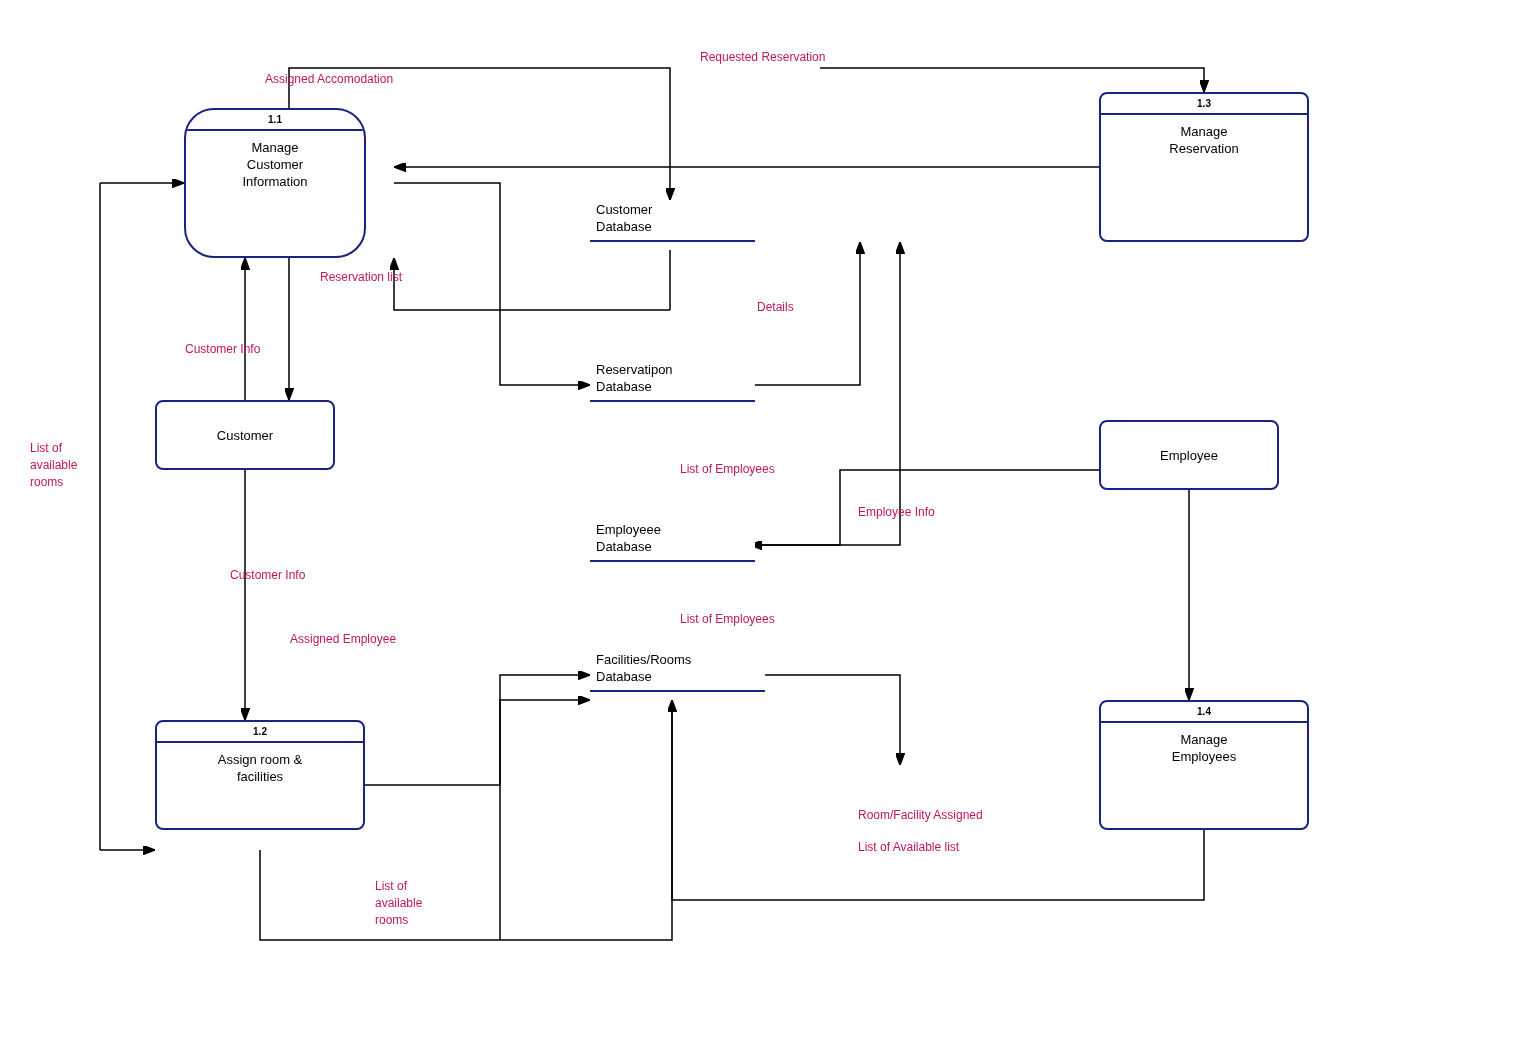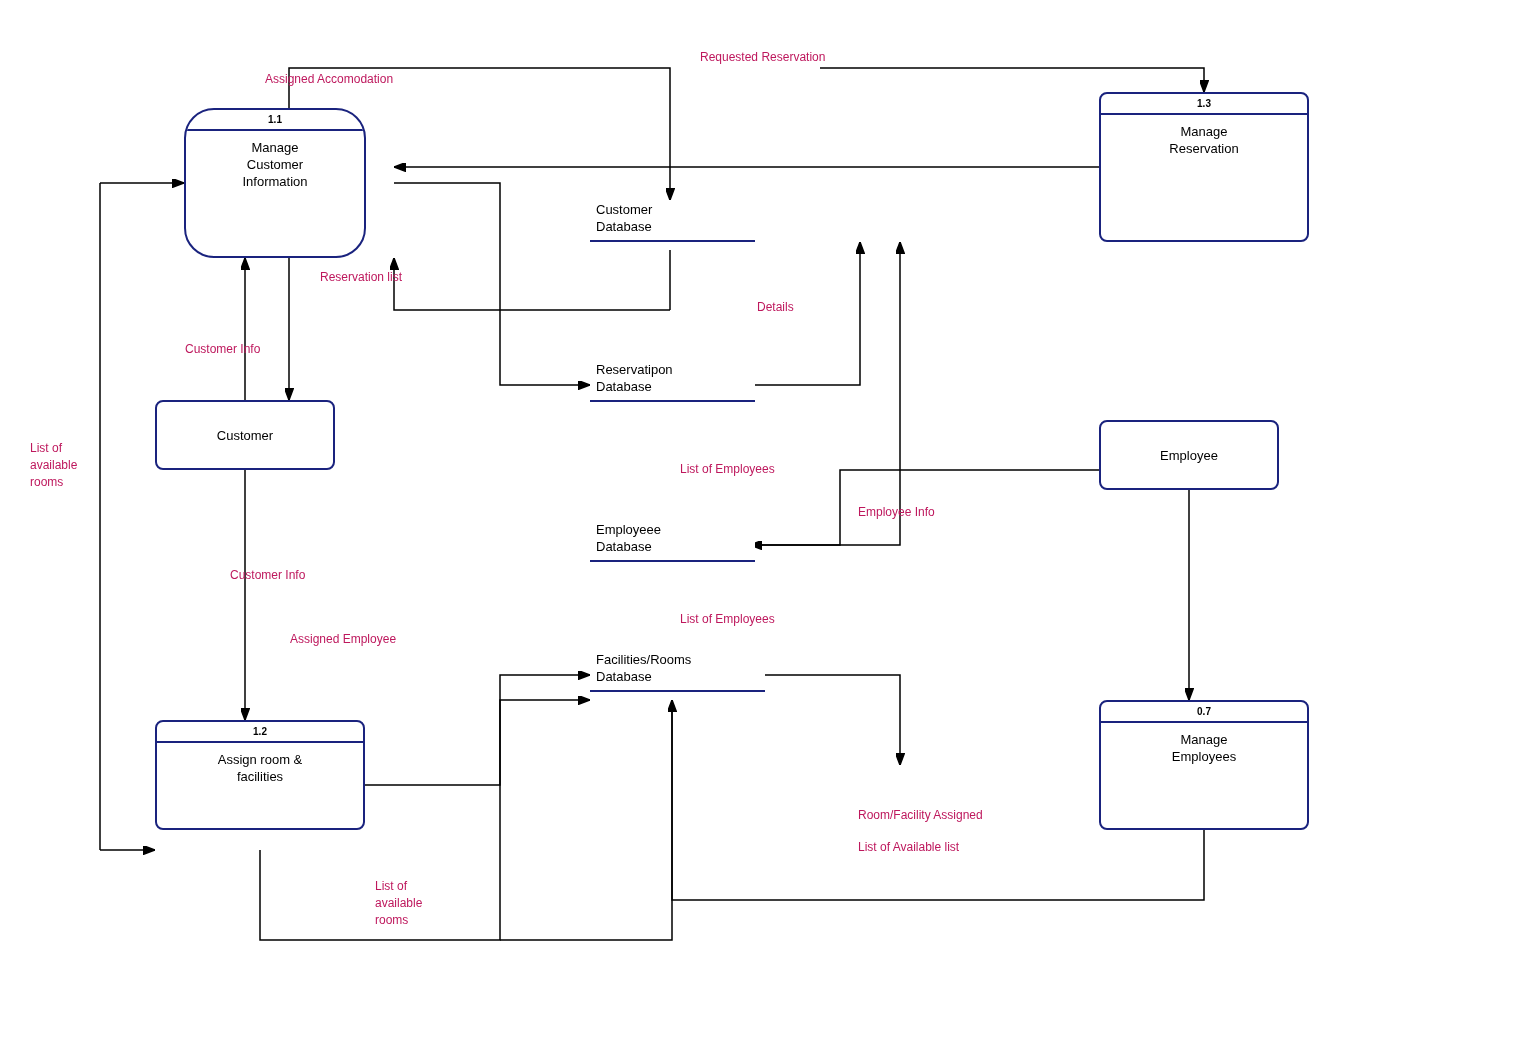--- a/index.html
+++ b/index.html
@@ -143,21 +143,21 @@
     <div class="box-number">1.2</div>
     <div class="box-label">Assign room &amp;<br>facilities</div>
   </div>
 
   <div class="process-box" style="left:1099px; top:92px; width:210px; height:150px;">
     <div class="box-number">1.3</div>
     <div class="box-label">Manage<br>Reservation</div>
   </div>
 
   <div class="process-box" style="left:1099px; top:700px; width:210px; height:130px;">
-    <div class="box-number">0.7</div>
+    <div class="box-number">1.4</div>
     <div class="box-label">Manage<br>Employees</div>
   </div>
 
   <div class="entity-box" style="left:155px; top:400px; width:180px; height:70px;">
     <span>Customer</span>
   </div>
 
   <div class="entity-box" style="left:1099px; top:420px; width:180px; height:70px;justify-content:center;">
     <span>Employee</span>
   </div>

